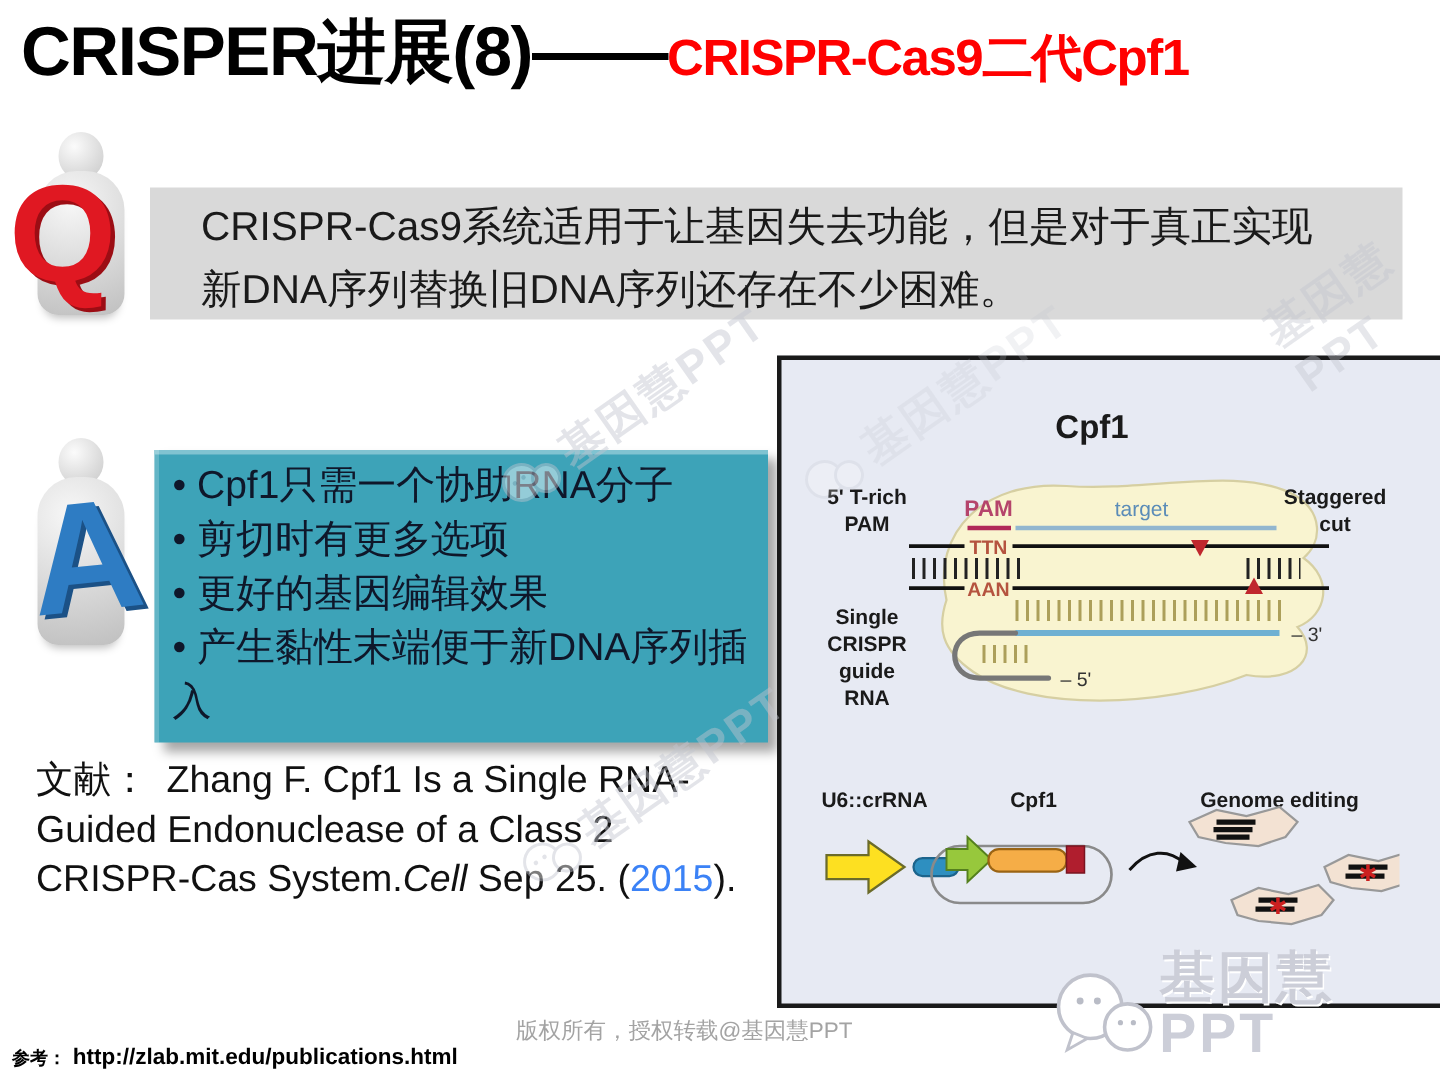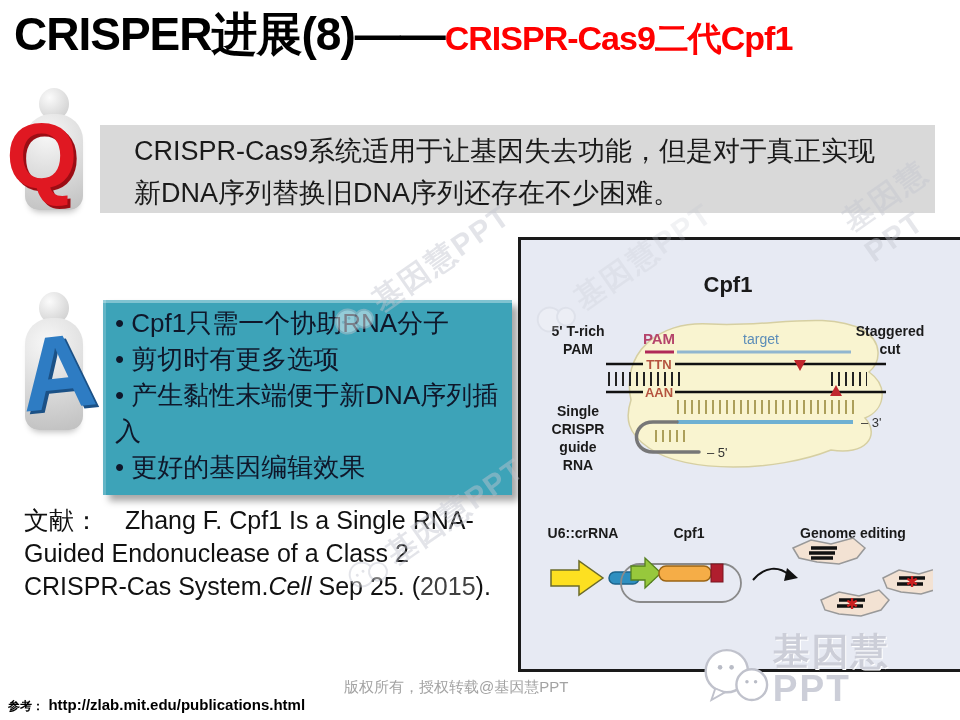--- a/index.html
+++ b/index.html
@@ -29,23 +29,23 @@
         box-sizing:border-box;padding:6px 34px;font-size:27px;line-height:1.55;color:#1a1a1a;}
 
   
   .abox{position:absolute;left:103px;top:300px;width:409px;box-sizing:border-box;
         background:#3da3b8;color:#0f172a;padding:6px 12px 10px 12px;font-size:26px;line-height:1.38;
         box-shadow:inset 0 3px 0 rgba(255,255,255,.35),inset 3px 0 0 rgba(255,255,255,.2),6px 6px 7px rgba(0,0,0,.35);}
   .abox .bullet::before{content:"• ";}
 
   
   .refblock{position:absolute;left:24px;top:504px;width:486px;font-size:25px;line-height:1.32;color:#111;}
-  .refblock .ref-label{margin-right:26px;}
+  .refblock .ref-label{margin-right:12px;}
   .refblock .it{font-style:italic;}
-  .refblock .year{color:#404040;}
+  .refblock .year{color:#3b82f6;}
 
   
   .panel{position:absolute;left:518px;top:237px;width:447px;height:435px;box-sizing:border-box;
          background:#e7eaf3;border:3px solid #1a1a1a;}
   .panel svg{display:block;}
   .flabel{font-family:"Liberation Sans",sans-serif;font-weight:700;fill:#1a1a1a;}
 
   
   .ref-line{position:absolute;left:8px;top:696px;color:#000;}
   .ref-line .small{font-size:12px;font-weight:700;}
@@ -87,22 +87,22 @@
 
   <div class="fig fig-a" style="left:6px;top:292px;">
     <div class="head"></div>
     <div class="bod"></div>
     <div class="letter">A</div>
   </div>
 
   <div class="abox">
     <div class="bullet">Cpf1只需一个协助RNA分子</div>
     <div class="bullet">剪切时有更多选项</div>
+    <div class="bullet">更好的基因编辑效果</div>
     <div class="bullet">产生黏性末端便于新DNA序列插入</div>
-    <div class="bullet">更好的基因编辑效果</div>
   </div>
 
   <div class="refblock">
     <span class="ref-label">文献：</span><span>Zhang F. Cpf1 Is a Single RNA-Guided Endonuclease of a Class 2 CRISPR-Cas System.</span><span class="it">Cell</span><span> Sep 25. (</span><span class="year">2015</span><span>).</span>
   </div>
 
   <div class="panel">
     <svg width="412" height="429" viewBox="0 0 412 429">
 
       <path d="M 110,160 C 100,115 135,80 190,84 C 245,88 305,70 342,90

